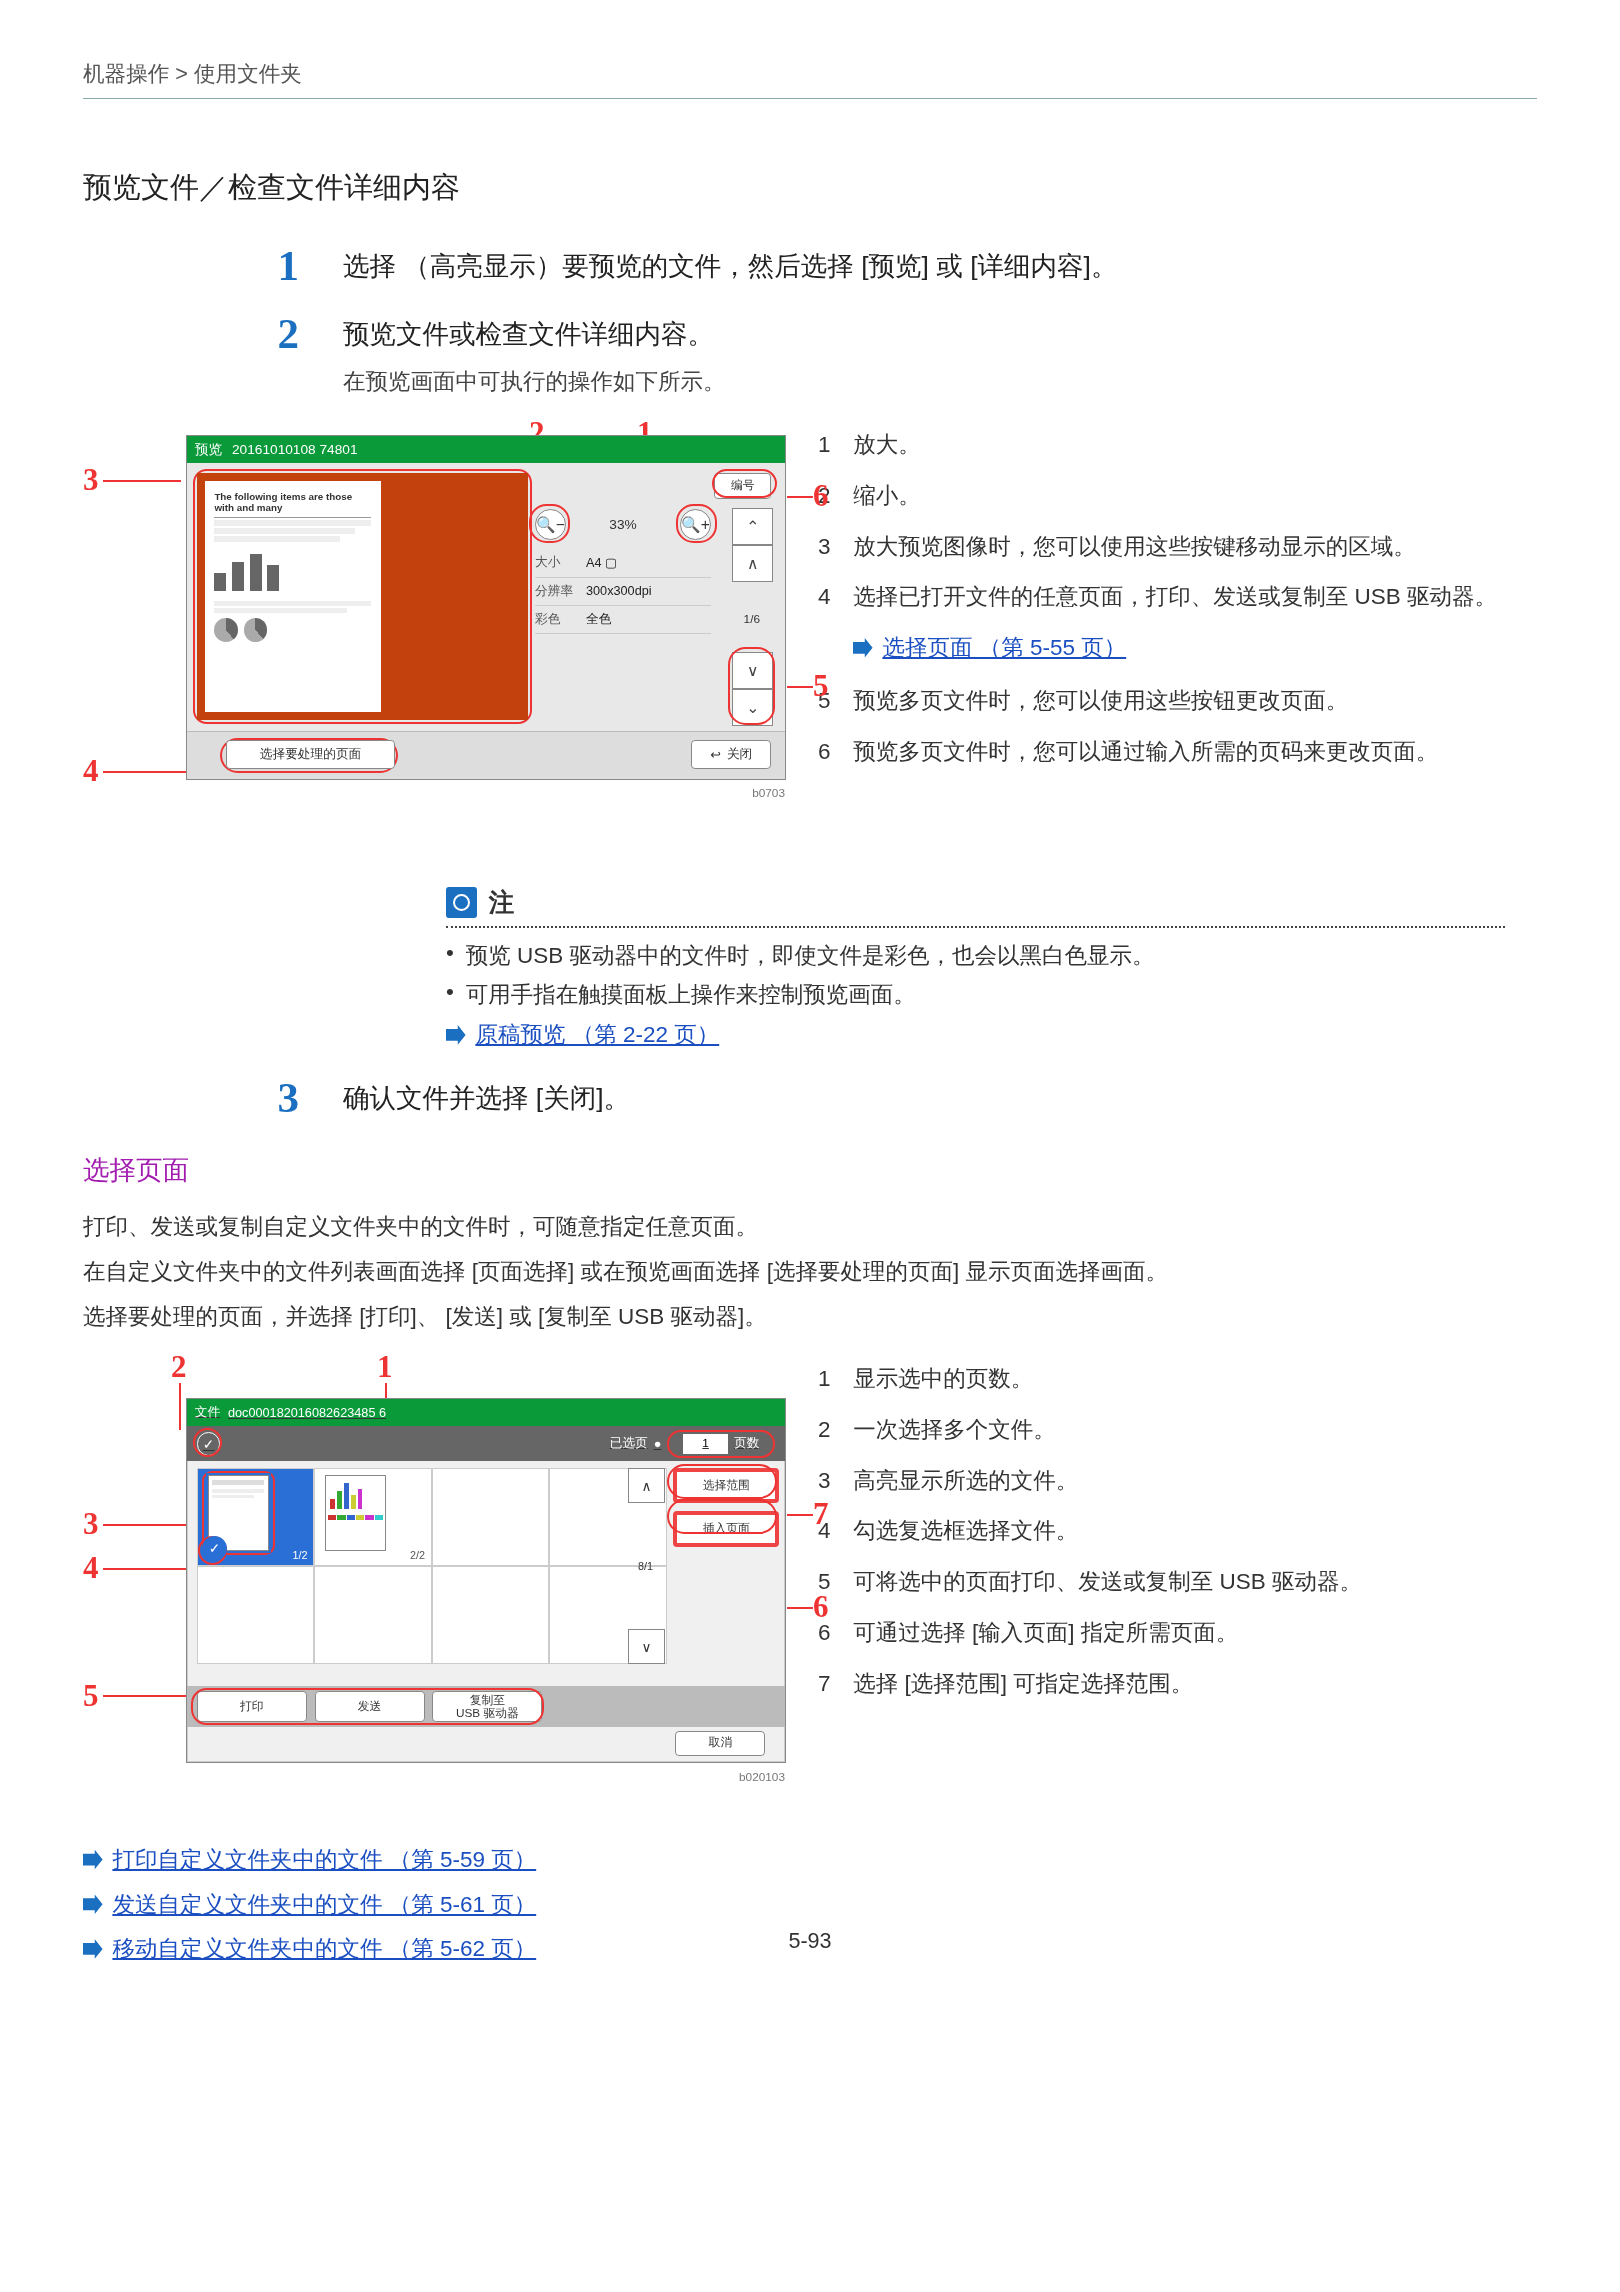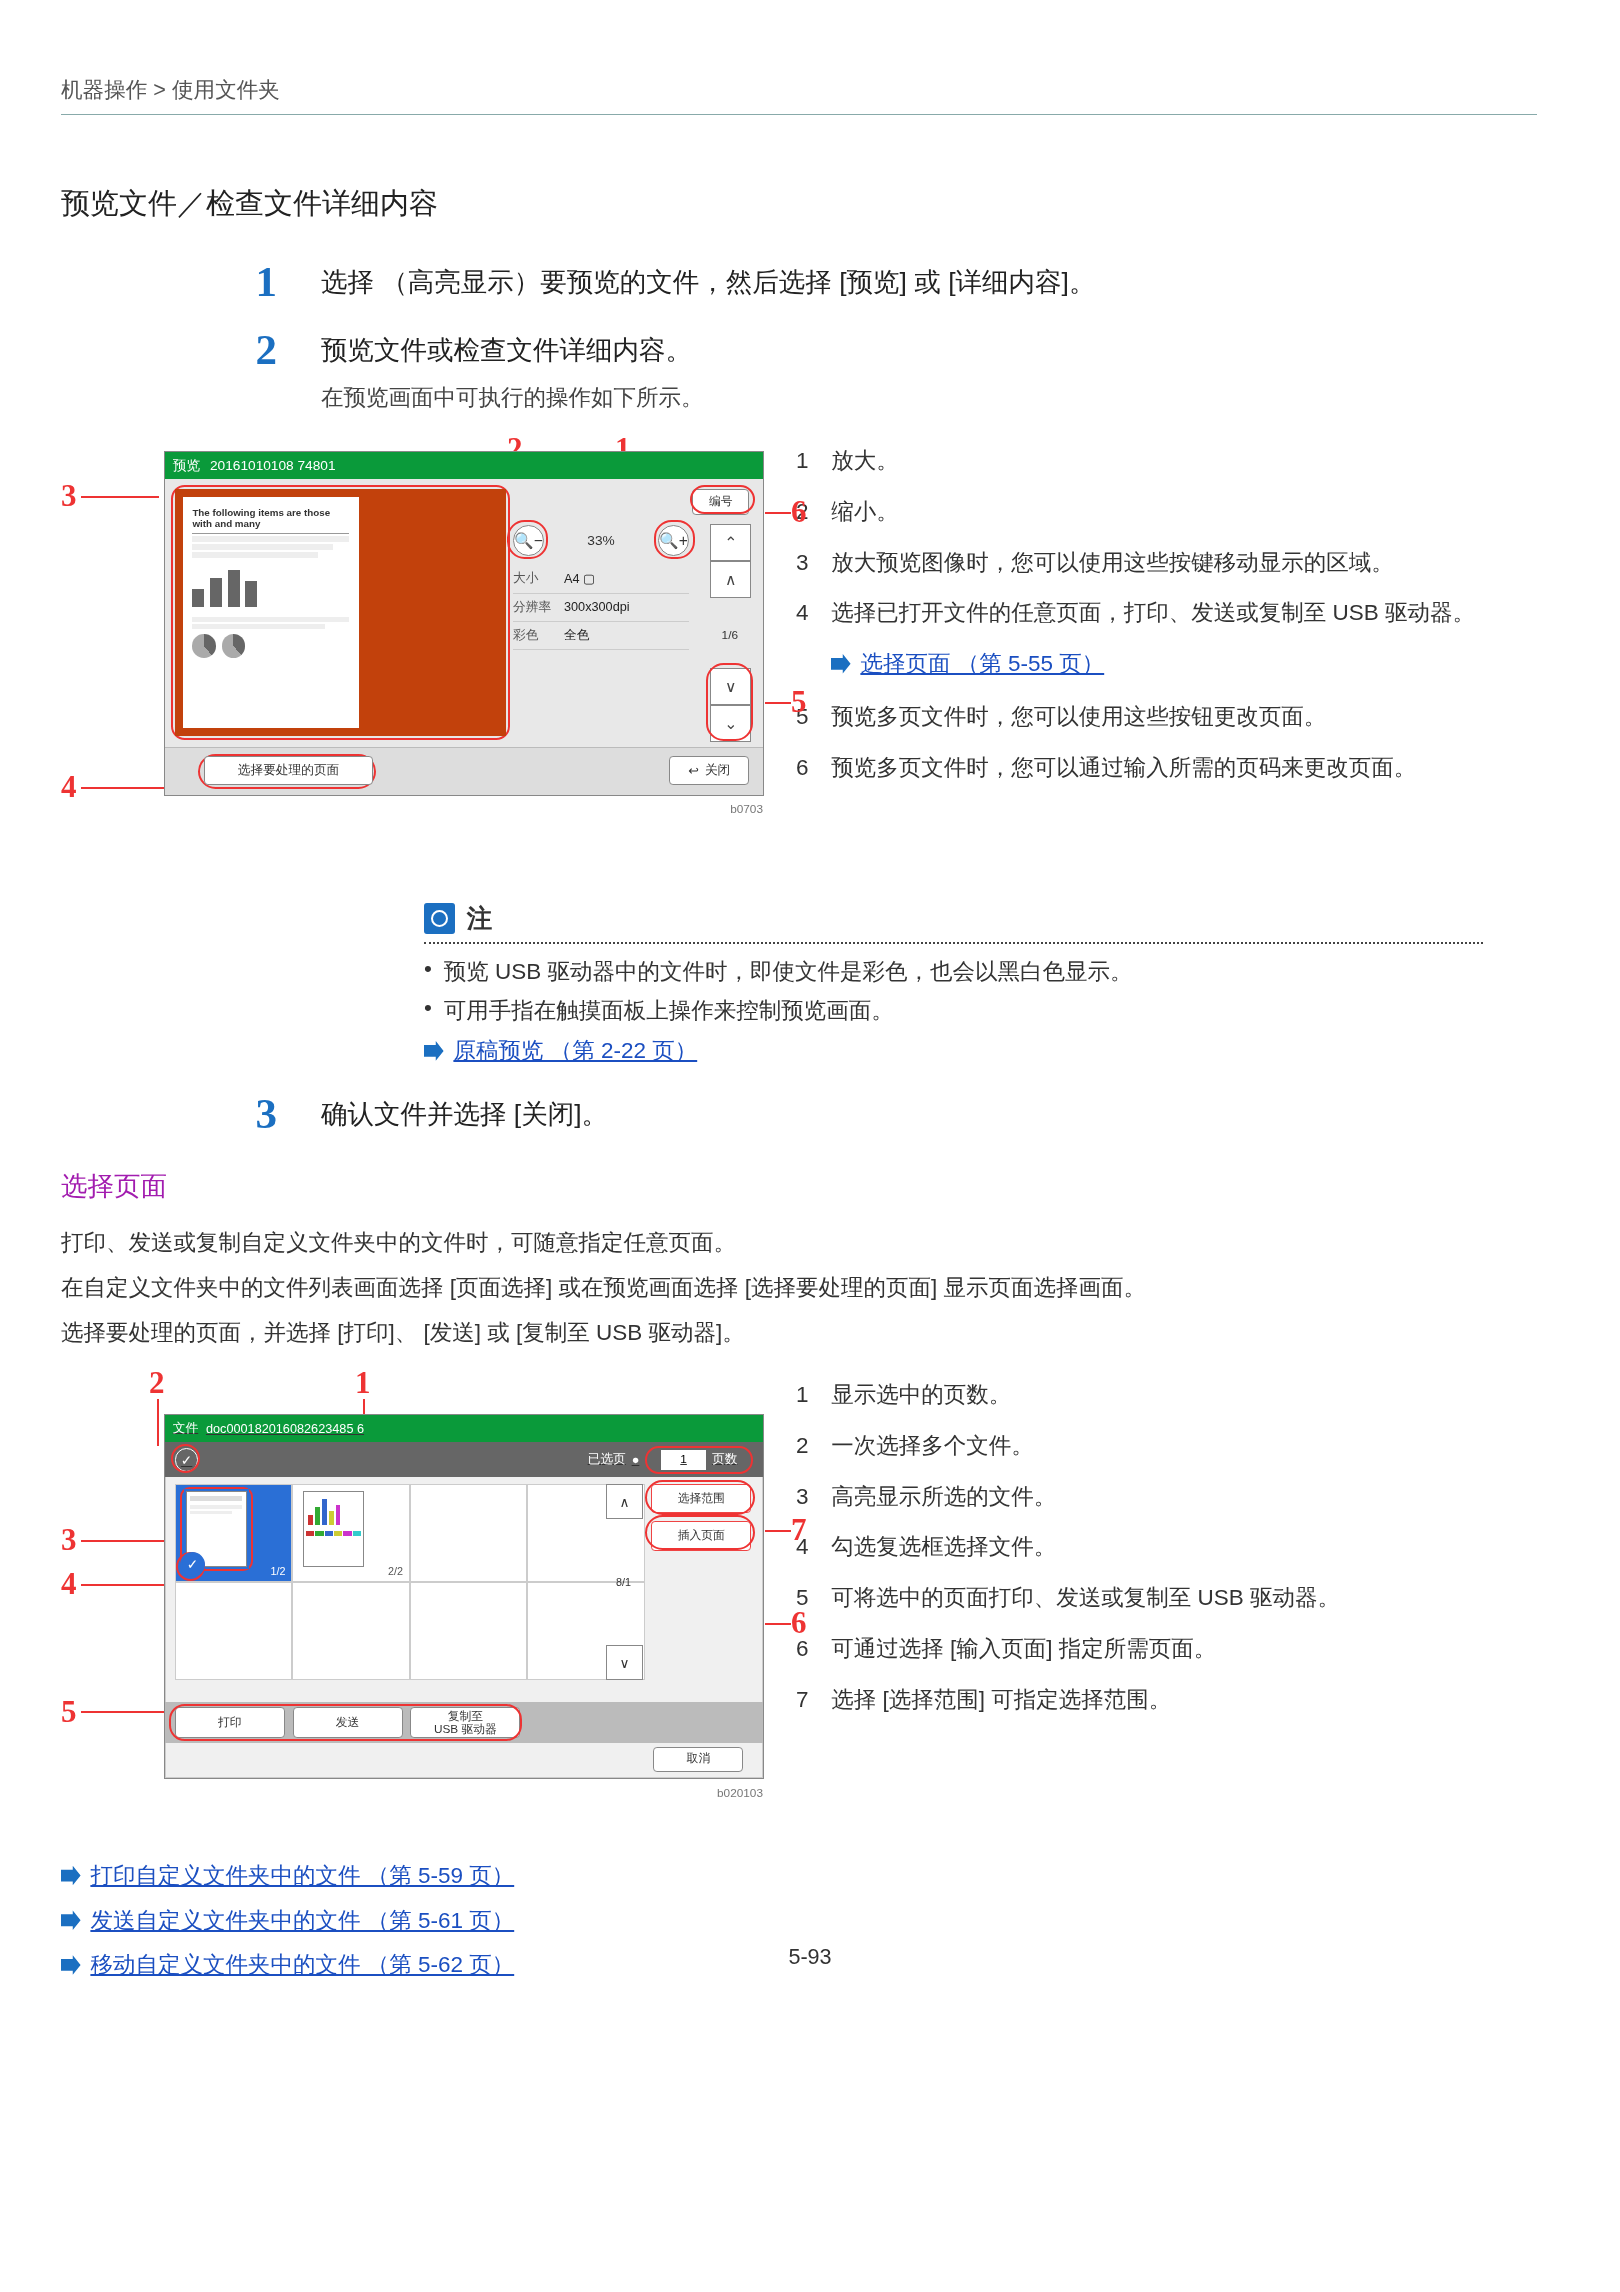--- a/index.html
+++ b/index.html
@@ -5,24 +5,23 @@
   body {
     margin: 0;
     background: #fff;
     font-family: "Microsoft YaHei", "SimSun", Arial, sans-serif;
     font-size: 23.5px;
     color: #333;
   }
   .page {
     width: 1620px;
     height: 2003px;
-    padding: 59px 83px 49px 61px;
+    padding: 59px 83px 49px 83px;
     box-sizing: border-box;
     position: relative;
-    margin-top: 16px;
   }
   .breadcrumb {
     font-size: 21.6px;
     color: #555;
     border-bottom: 1px solid #8aa;
     padding-bottom: 9.8px;
     margin-bottom: 69px;
   }
   .h2 {
     font-size: 29px;
@@ -186,21 +185,21 @@
   .p2-sel .box{ background:#fff; color:#000; width:45px; height:19.6px; text-align:center; font-size:11.8px; line-height:19.6px;}
   .p2-grid { position:absolute; left:9.8px; top:69px; width:470px; height:196px; background:#fff; display:grid; grid-template-columns:repeat(4,1fr); grid-template-rows:repeat(2,1fr);}
   .p2-grid .cell{ border:1px solid #ccc; position:relative;}
   .p2-grid .thumb{ position:absolute; left:9.8px; top:5.9px; width:59px; height:74px; background:#fff; border:1px solid #888;}
   .p2-grid .thumb.sel{ outline:2.9px solid #2a6fd6;}
   .p2-grid .ck2{ position:absolute; left:3.9px; bottom:3.9px; width:21.6px; height:21.6px; border:2px solid #2a6fd6; border-radius:50%; background:#2a6fd6; color:#fff; display:flex; align-items:center; justify-content:center; font-size:13.7px;}
   .p2-grid .pg{ position:absolute; right:5.9px; bottom:3.9px; font-size:10.8px; color:#555;}
   .p2-grid .thumb .bars2{ display:flex; gap:2px; align-items:flex-end; height:29px; padding:3.9px;}
   .p2-grid .thumb .bars2 span{ width:4.9px;}
   .p2-right { position:absolute; right:13.7px; top:69px; width:98px;}
-  .p2-right .rbtn{ width:98px; height:27.4px; background:#fff; border:1px solid #ef4444; border-radius:3.9px; font-size:11.8px; display:flex; align-items:center; justify-content:center; margin-bottom:7.8px;}
+  .p2-right .rbtn{ width:98px; height:27.4px; background:#fff; border:4px solid #ef4444; border-radius:3.9px; font-size:11.8px; display:flex; align-items:center; justify-content:center; margin-bottom:7.8px;}
   .p2-scroll2 { position:absolute; right:122px; top:69px; width:35px; height:196px; display:flex; flex-direction:column;}
   .p2-scroll2 .sb{ width:35px; height:33px; background:#fff; border:1px solid #888; display:flex; align-items:center; justify-content:center; font-size:13.7px;}
   .p2-scroll2 .sp{ flex:1; display:flex; align-items:center; justify-content:center; font-size:10.8px;}
   .p2-bbar { position:absolute; left:0; right:0; bottom:35px; height:41px; background:#bbb; display:flex; align-items:center; padding:0 9.8px; gap:7.8px;}
   .p2-bbar .bbtn{ width:108px; height:29px; background:#fff; border:1px solid #888; border-radius:3.9px; font-size:11.8px; display:flex; align-items:center; justify-content:center; text-align:center; line-height:12.7px;}
   .p2-cancel { position:absolute; right:19.6px; bottom:5.9px; width:88px; height:23.5px; background:#fff; border:1px solid #888; border-radius:3.9px; font-size:11.8px; display:flex; align-items:center; justify-content:center;}
   .p2-code { position:absolute; right:0; bottom:-21.6px; font-size:11.8px; color:#777;}
 
   .fig-wrap { position:relative; }
 </style>

